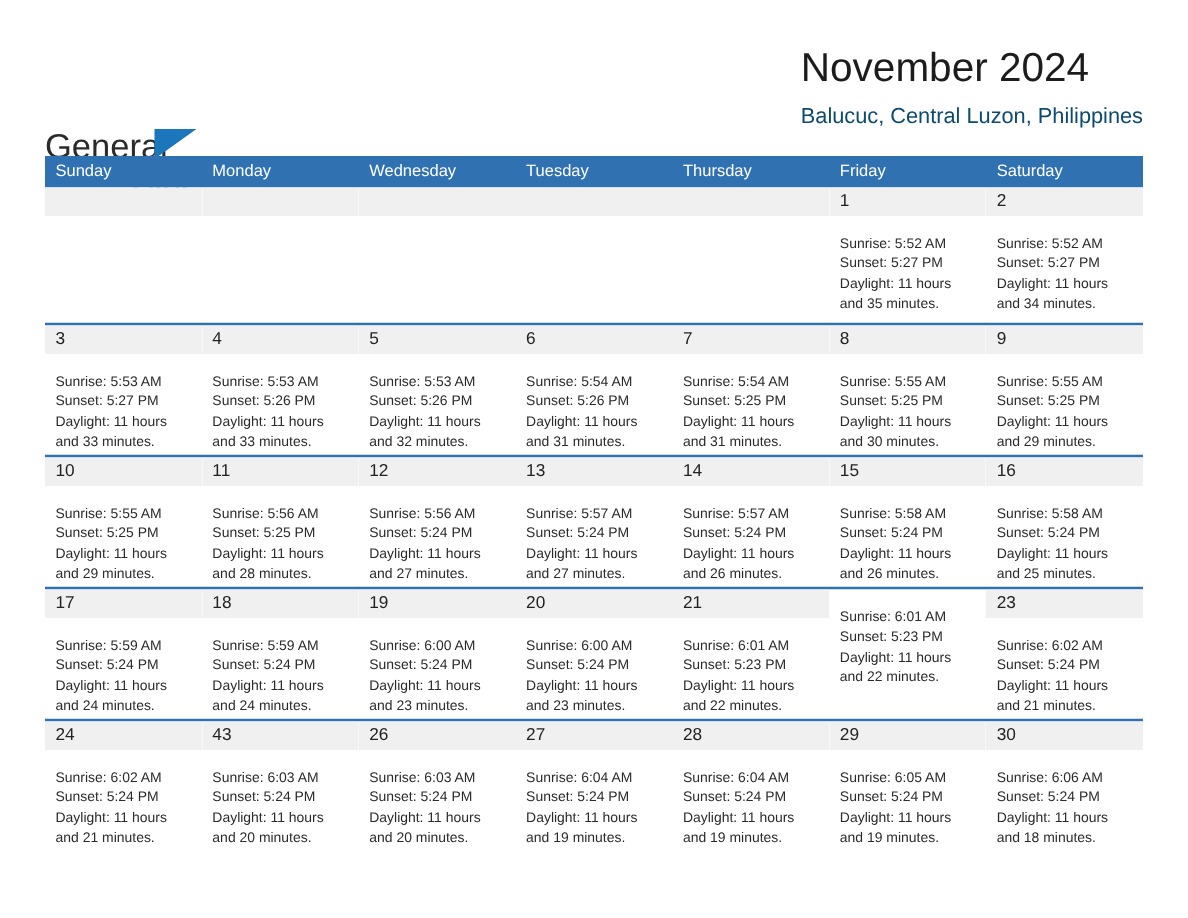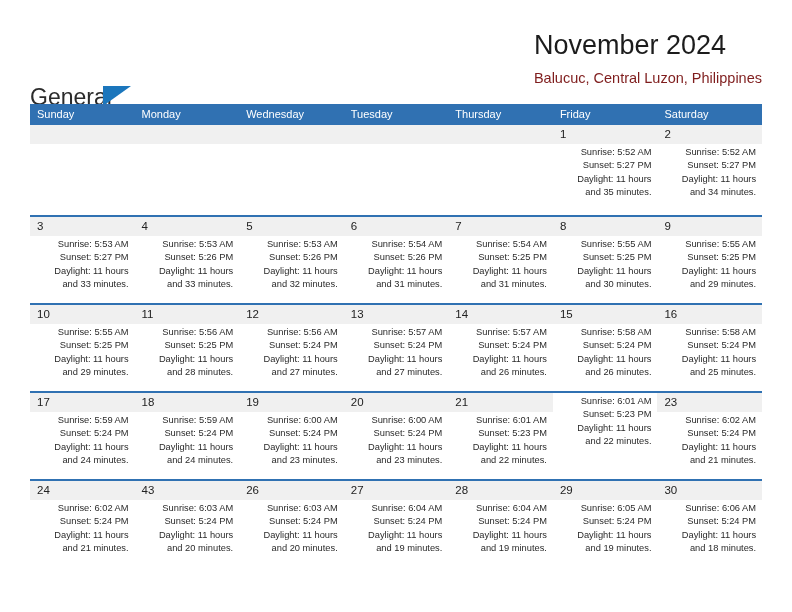--- a/index.html
+++ b/index.html
@@ -72,21 +72,21 @@
   }
   .cal-title {
     font-size: 27px;
     color: #1c1c1c;
     line-height: 34px;
     font-weight: normal;
     margin: 0;
   }
   .cal-subtitle {
     font-size: 14.5px;
-    color: #7f1d1d;
+    color: #0c4a6e;
     line-height: 20px;
     margin: 6px 0 0 0;
     font-weight: normal;
   }
 
   
   .calendar {
     position: absolute;
     left: 30px;
     top: 104px;
@@ -129,25 +129,24 @@
     font-size: 11.5px;
     color: #222222;
     line-height: 19px;
     padding-left: 7px;
     box-sizing: border-box;
   }
   .day.empty .day-num {
     background: #f0f0f0;
   }
   .day-info {
-    padding: 2px 6px 0 7px;
+    padding: 12px 6px 0 7px;
     font-size: 9.3px;
     color: #2a2a2a;
     line-height: 13.3px;
-    text-align: right;
   }
   .day-info div {
     white-space: nowrap;
   }
 </style>
 </head>
 <body>
 
 <div class="page">
 

